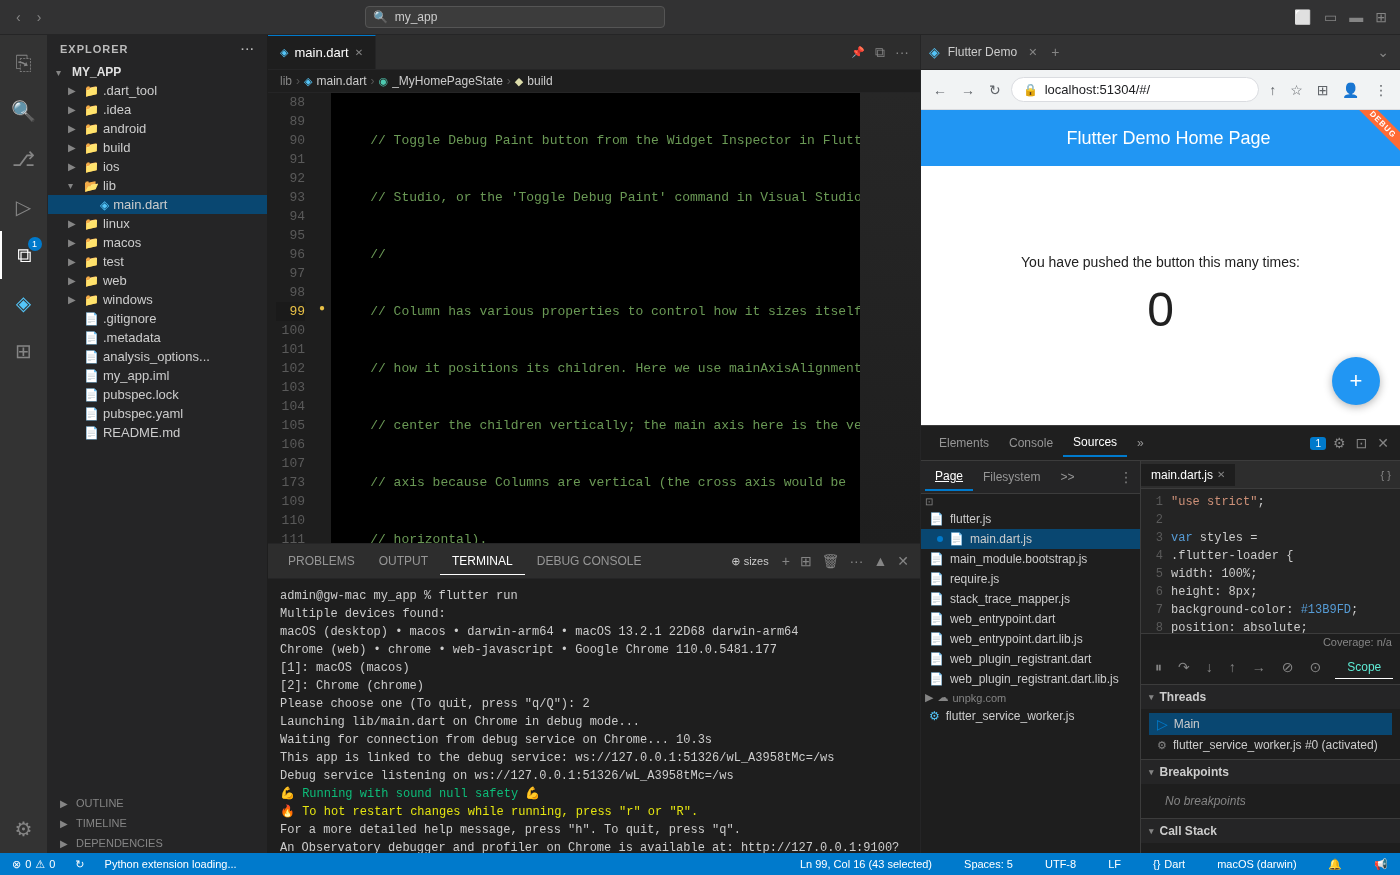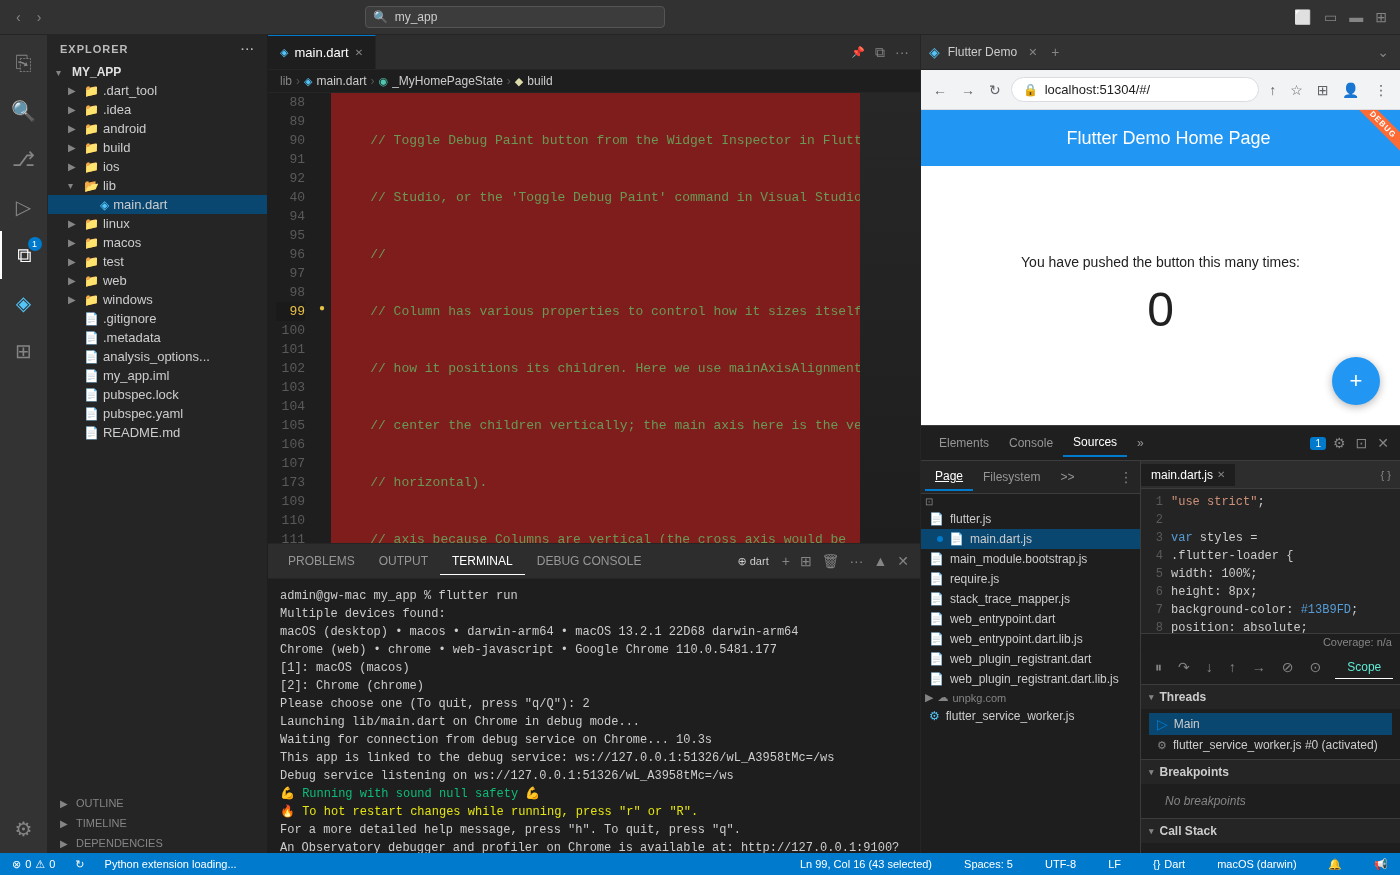--- a/index.html
+++ b/index.html
@@ -35,21 +35,21 @@
     .tree-indent-2 { padding-left: 36px; }
 
     
     .editor-area { flex: 1; display: flex; flex-direction: column; background: #1e1e1e; overflow: hidden; }
     .editor-tabs { height: 35px; background: #2d2d2d; display: flex; align-items: stretch; border-bottom: 1px solid #252526; }
     .editor-tab { display: flex; align-items: center; gap: 6px; padding: 0 12px; cursor: pointer; color: #969696; border-right: 1px solid #252526; font-size: 13px; }
     .editor-tab.active { background: #1e1e1e; color: #ffffff; border-top: 1px solid #007acc; }
     .editor-tab .close { font-size: 10px; color: #858585; }
     .breadcrumb { padding: 4px 12px; font-size: 12px; color: #858585; display: flex; align-items: center; gap: 4px; background: #1e1e1e; border-bottom: 1px solid #252526; }
     .breadcrumb span { color: #cccccc; }
-    .code-container { flex: 1; overflow: auto; display: flex; background: #7f1d1d; }
+    .code-container { flex: 1; overflow: auto; display: flex; background: #000000; }
     .line-numbers { width: 45px; text-align: right; padding: 0 8px; color: #5a5a5a; line-height: 19px; font-size: 13px; font-family: 'Courier New', monospace; user-select: none; background: #1e1e1e; }
     .code-content { flex: 1; padding: 0 0 0 8px; line-height: 19px; font-size: 13px; font-family: 'Courier New', monospace; white-space: pre; overflow-x: auto; }
     .code-line { display: flex; align-items: center; min-height: 19px; }
     .kw { color: #569cd6; }
     .cmt { color: #6a9955; }
 
     
     .terminal-area { height: 310px; background: #1e1e1e; border-top: 1px solid #252526; display: flex; flex-direction: column; }
     .terminal-tabs { height: 35px; background: #2d2d2d; display: flex; align-items: center; border-bottom: 1px solid #252526; padding: 0 8px; gap: 0; }
     .terminal-tab { padding: 6px 12px; cursor: pointer; font-size: 12px; color: #969696; }
@@ -318,21 +318,21 @@
       <span>build</span>
     </div>
     <div style="flex:1;overflow:hidden;display:flex;flex-direction:column;">
       <div class="code-container">
         <div class="line-numbers">
           <div>88</div>
             <div>89</div>
             <div>90</div>
             <div>91</div>
             <div>92</div>
-          <div>40</div>
+          <div>93</div>
             <div>94</div>
             <div>95</div>
             <div>96</div>
             <div>97</div>
           <div>98</div>
             <div style="background:#1a1a1a;color:#e8c046;">99</div>
             <div>100</div>
             <div>101</div>
             <div>102</div>
           <div>103</div>
@@ -371,22 +371,22 @@
             <div style="height:19px;"></div>
             <div style="height:19px;"></div>
         </div>
         <div class="code-content">
           <div class="code-line"><span class="cmt">    // Toggle Debug Paint button from the Widget Inspector in Flutter</span></div>
           <div class="code-line"><span class="cmt">    // Studio, or the 'Toggle Debug Paint' command in Visual Studio Co</span></div>
           <div class="code-line"><span class="cmt">    //</span></div>
           <div class="code-line"><span class="cmt">    // Column has various properties to control how it sizes itself a</span></div>
           <div class="code-line"><span class="cmt">    // how it positions its children. Here we use mainAxisAlignment t</span></div>
           <div class="code-line"><span class="cmt">    // center the children vertically; the main axis here is the vert</span></div>
+          <div class="code-line"><span class="cmt">    // axis because Columns are vertical (the cross axis would be</span></div>
           <div class="code-line"><span class="cmt">    // horizontal).</span></div>
-          <div class="code-line"><span class="cmt">    // axis because Columns are vertical (the cross axis would be</span></div>
           
           
           
           
           
           
           
           
           
           
@@ -403,21 +403,21 @@
       </div>
     </div>
 
     <div class="terminal-area">
       <div class="terminal-tabs">
         <div class="terminal-tab">PROBLEMS</div>
         <div class="terminal-tab">OUTPUT</div>
         <div class="terminal-tab active">TERMINAL</div>
         <div class="terminal-tab">DEBUG CONSOLE</div>
         <div class="terminal-actions">
-          <span style="color:#cccccc;font-size:11px;padding:0 6px;">⊕ dart</span>
+          <span style="color:#cccccc;font-size:11px;padding:0 6px;">⊕ sizes</span>
           <button class="icon-btn">+</button>
           <button class="icon-btn">⊞</button>
           <button class="icon-btn">🗑</button>
           <button class="icon-btn">···</button>
           <button class="icon-btn">▲</button>
           <button class="icon-btn">✕</button>
         </div>
       </div>
       <div class="terminal-content">
         <div class="term-default">admin@gw-mac my_app % flutter run</div>

